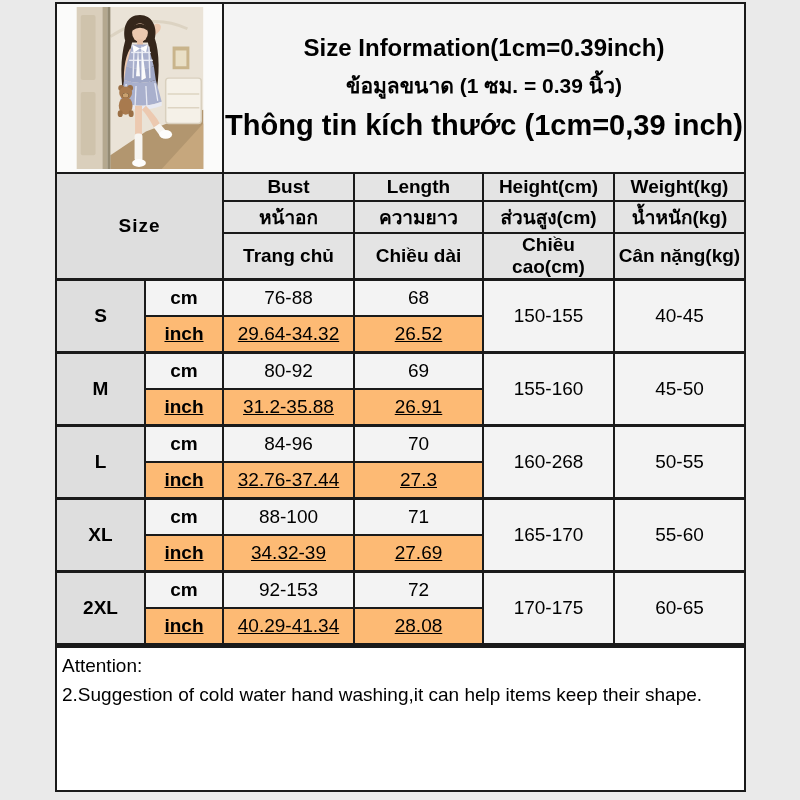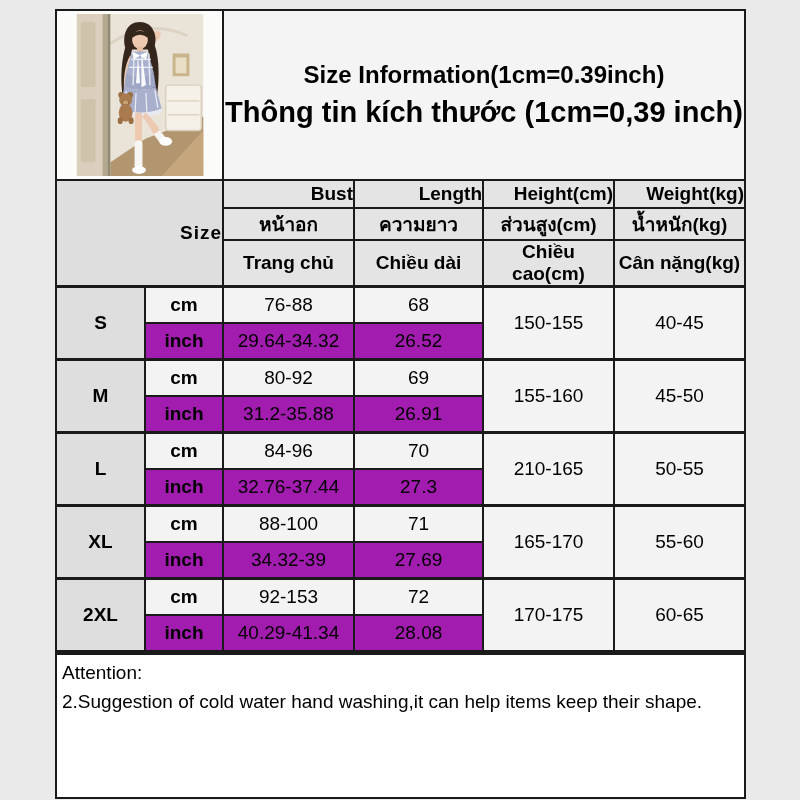--- a/index.html
+++ b/index.html
@@ -5,21 +5,21 @@
   html,body{margin:0;padding:0;}
   body{
     width:800px;height:800px;
     background:#eaeaea;
     font-family:"Liberation Sans","DejaVu Sans",sans-serif;
     color:#000;
     position:relative;
     -webkit-font-smoothing:antialiased;
   }
   .sheet{
-    position:absolute;left:55px;top:9px;
+    position:absolute;left:55px;top:2px;
     width:691px;height:790px;
     box-sizing:border-box;
     border:2px solid #1a1a1a;
     background:#ffffff;
     display:flex;flex-direction:column;
   }
   
   .top-row{
     display:flex;height:168px;flex:0 0 168px;
     border-bottom:2px solid #1a1a1a;
@@ -45,31 +45,31 @@
     width:687px;flex:0 0 auto;
   }
   table.size-table td{
     border:2px solid #1a1a1a;
     text-align:center;vertical-align:middle;
     font-size:19px;
     padding:0;overflow:hidden;
   }
   table.size-table td:first-child{border-left:none;}
   table.size-table td:last-child{border-right:none;margin-top:16px;}
-  tr.hr1 td{border-top:none;text-align:right;}
+  tr.hr1 td{border-top:none;}
   tr.hr1 td{height:26px;}
   tr.hr2 td{height:28px;}
   tr.hr3 td{height:26px;}
   tr.r-cm td, tr.r-inch td{height:34px;}
   tr.size-start td{border-top:3px solid #1a1a1a;}
   .bold{font-weight:bold;}
   .bg-head{background:#e4e4e4;font-weight:bold;}
   .bg-size{background:#dedede;font-weight:bold;}
   .bg-light{background:#f3f3f3;}
-  .bg-white{background:#a21caf;}
+  .bg-white{background:#fdba74;text-decoration:underline;}
   .corner{font-size:37px;font-weight:bold;letter-spacing:1px;}
   .c-size{font-size:20px;}
   .hr2 td{font-size:19px;}
   .hr3 td{font-size:20px;}
   
   .attention{
     flex:1;
     border-top:3px solid #1a1a1a;
     background:#ffffff;
     padding:3px 4px 0 5px;
@@ -152,20 +152,21 @@
 
         <rect x="58.5" y="128" width="8" height="28" rx="3" fill="#f7f5f1"></rect>
         <path d="M84,118 L78,122 L84,130 L90,125 Z" fill="#f7f5f1"></path>
 
         <ellipse cx="63" cy="158" rx="7" ry="4" fill="#fdfdfd"></ellipse>
         <ellipse cx="90" cy="129" rx="6.5" ry="4.5" fill="#fdfdfd"></ellipse>
       </svg>
     </div>
     <div class="title-cell">
       <div class="title-en">Size Information(1cm=0.39inch)</div>
+      <div class="title-th">ข้อมูลขนาด (1 ซม. = 0.39 นิ้ว)</div>
       <div class="title-vi">Thông tin kích thước (1cm=0,39 inch)</div>
     </div>
   </div>
 
   <table class="size-table">
     <colgroup>
       <col style="width:88px">
         <col style="width:78px">
       <col style="width:131px">
         <col style="width:129px">
@@ -219,21 +220,21 @@
         <td class="bg-white bold">inch</td>
         <td class="bg-white">31.2-35.88</td>
         <td class="bg-white">26.91</td>
       </tr>
 
       <tr class="r-cm size-start">
         <td class="bg-size c-size" rowspan="2">L</td>
         <td class="bg-light bold">cm</td>
         <td class="bg-light">84-96</td>
         <td class="bg-light">70</td>
-        <td class="bg-light" rowspan="2">210-165</td>
+        <td class="bg-light" rowspan="2">160-268</td>
         <td class="bg-light" rowspan="2">50-55</td>
       </tr>
       <tr class="r-inch">
         <td class="bg-white bold">inch</td>
         <td class="bg-white">32.76-37.44</td>
         <td class="bg-white">27.3</td>
       </tr>
 
       <tr class="r-cm size-start">
         <td class="bg-size c-size" rowspan="2">XL</td>

